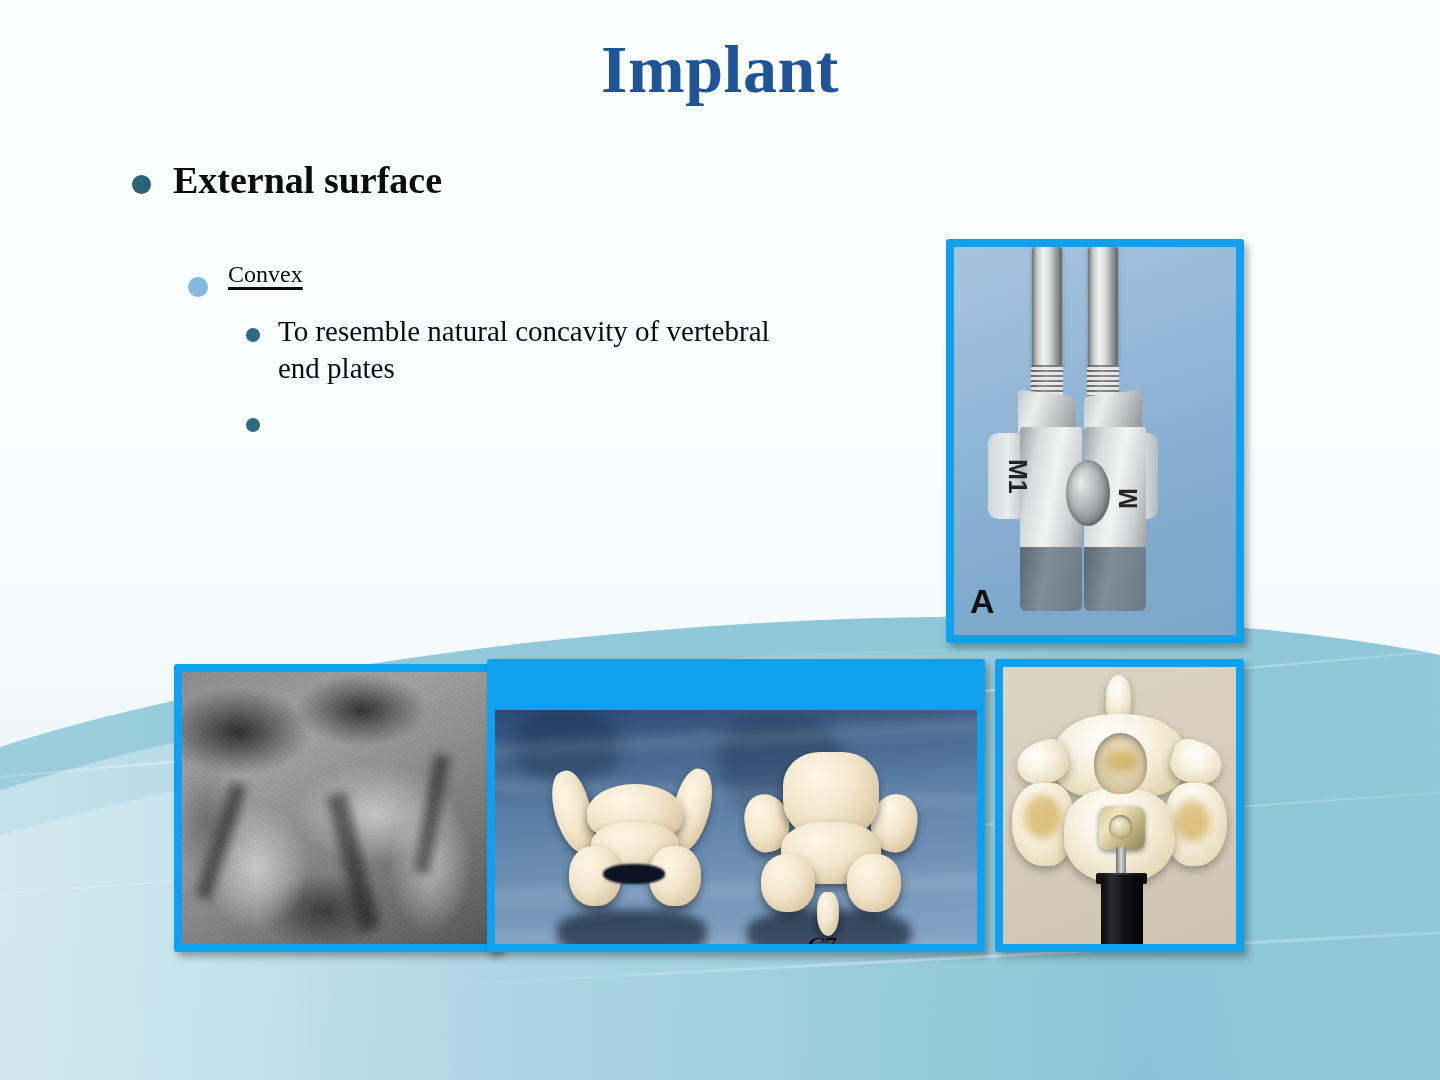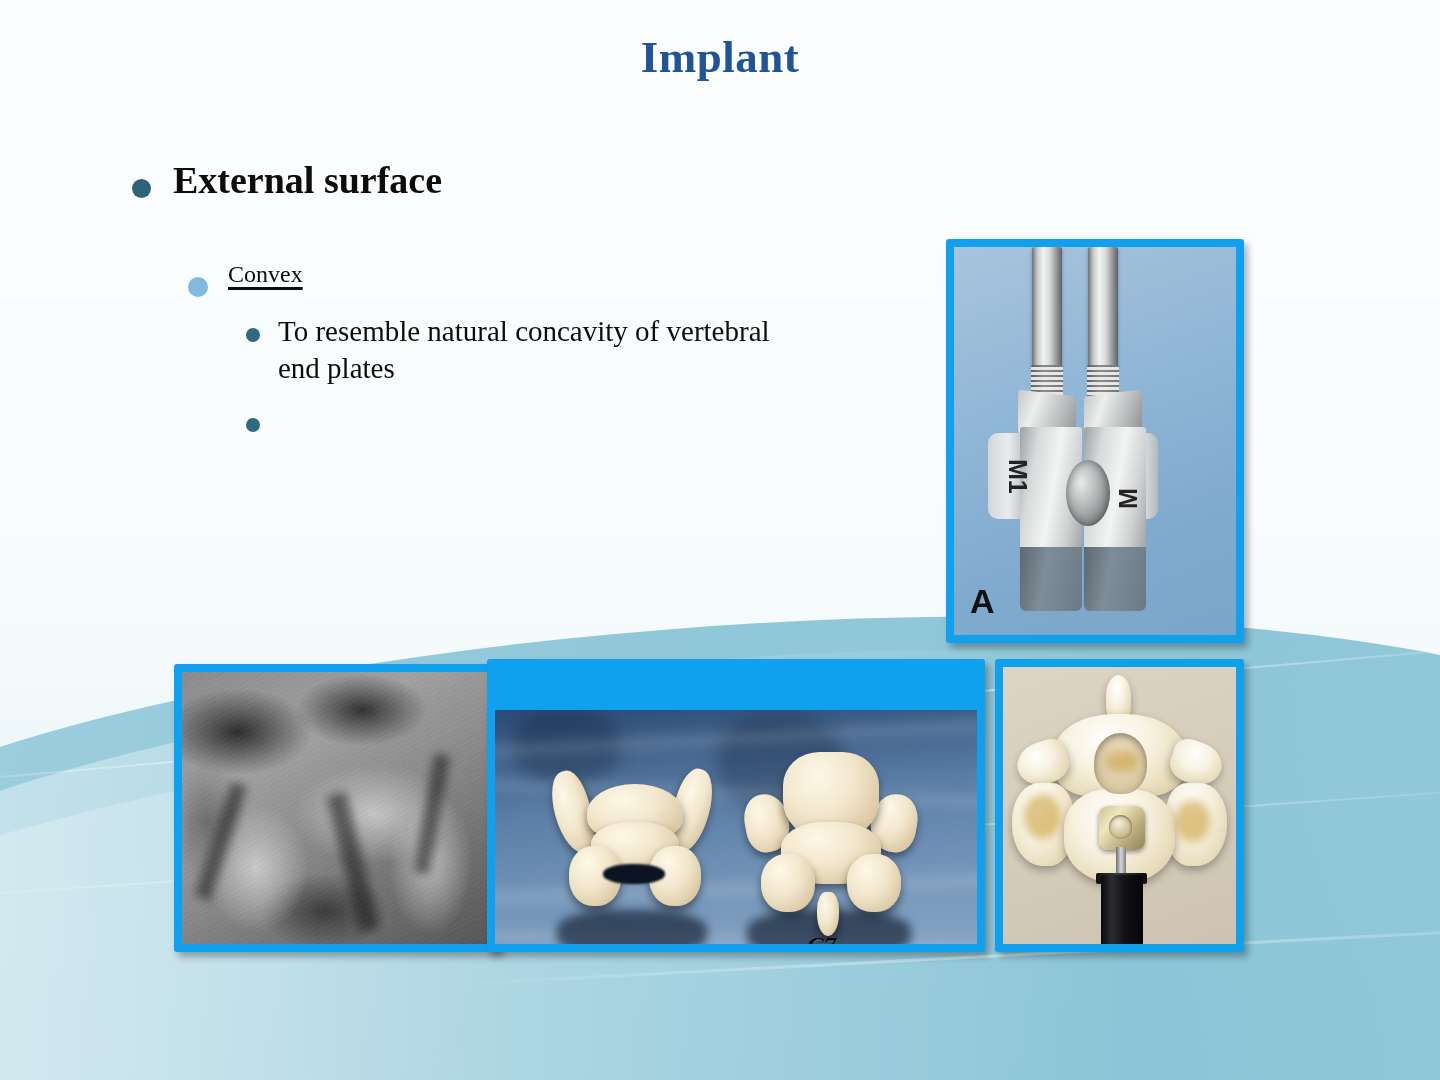--- a/index.html
+++ b/index.html
@@ -61,31 +61,31 @@
   .bg-streak-3 {
     left:30%; right:-20%; top:88%; height:3px;
     background:linear-gradient(90deg, rgba(255,255,255,0) 0%, rgba(255,255,255,.45) 45%, rgba(255,255,255,0) 100%);
     transform:rotate(-3deg);
   }
 
   
   #title {
     position:absolute; left:0; right:0; top:34px;
     text-align:center;
-    font-size:45px;
+    font-size:68px;
     font-weight:bold;
     color:#1f5597;
     letter-spacing:.5px;
     line-height:1.05;
   }
 
   
   #body-text { position:absolute; left:132px; top:158px; width:760px; }
 
-  .lvl1 { display:flex; align-items:center; gap:22px; margin-bottom:0; }
+  .lvl1 { display:flex; align-items:flex-start; gap:22px; margin-bottom:0; }
   .lvl1 .dot {
     width:19px; height:19px; border-radius:50%;
     background:#2c6378; flex:0 0 auto; margin-top:17px;
   }
   .lvl1 .txt {
     font-size:38px; font-weight:bold; color:#0c0c0c; line-height:1.18;
   }
 
   .lvl2 { display:flex; align-items:flex-start; gap:20px; margin:57px 0 0 56px; }
   .lvl2 .dot {

